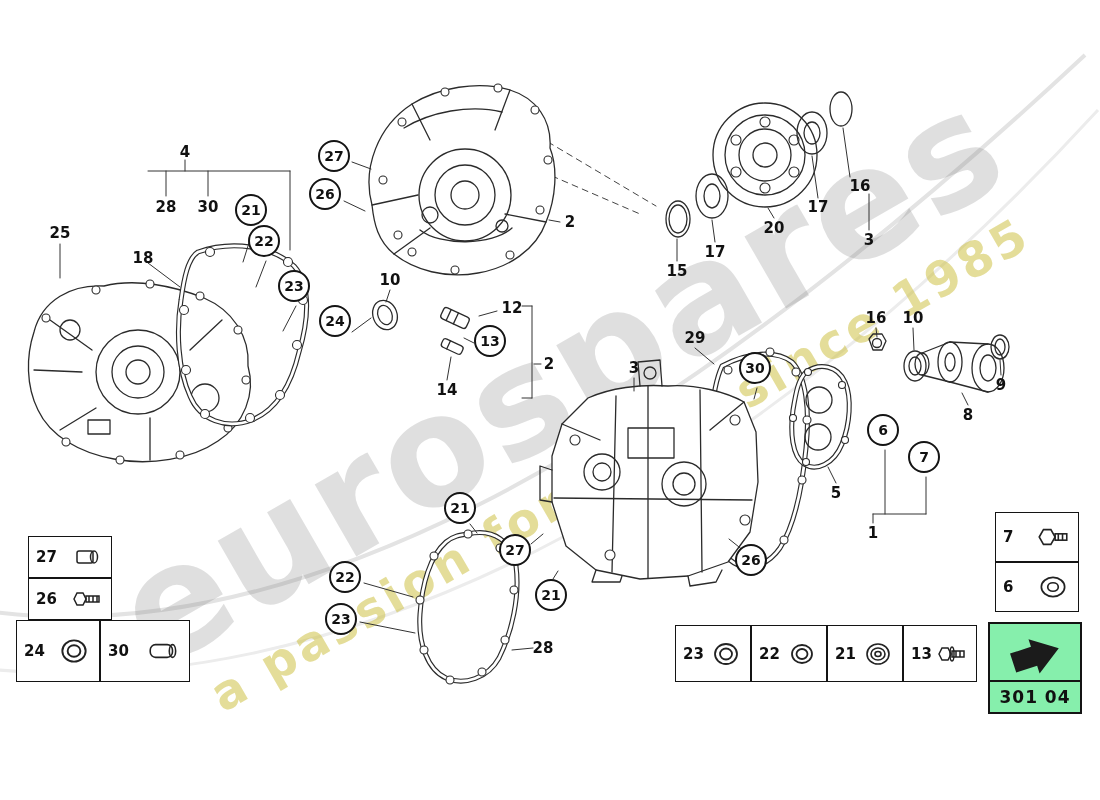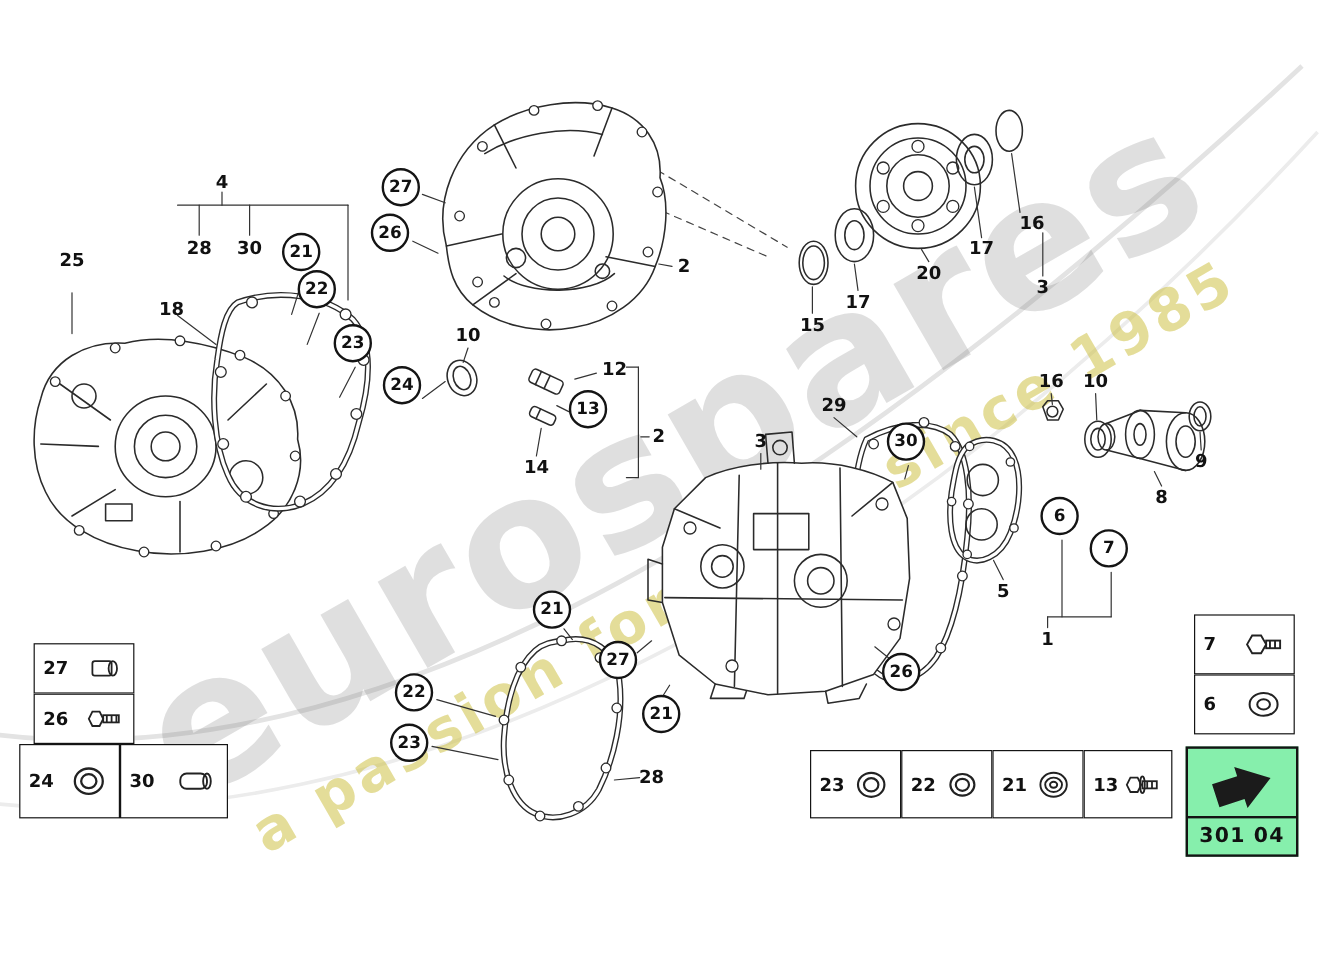--- a/index.html
+++ b/index.html
@@ -327,21 +327,21 @@
   <div class="co" style="left:444px;top:492px">21</div>
   <div class="co" style="left:499px;top:534px">27</div>
   <div class="co" style="left:329px;top:561px">22</div>
   <div class="co" style="left:325px;top:603px">23</div>
   <div class="co" style="left:535px;top:579px">21</div>
   <div class="co" style="left:735px;top:544px">26</div>
 
   <div class="lbl" style="left:185px;top:152px">4</div>
   <div class="lbl" style="left:166px;top:207px">28</div>
   <div class="lbl" style="left:208px;top:207px">30</div>
-  <div class="lbl" style="left:60px;top:217px">25</div>
+  <div class="lbl" style="left:60px;top:233px">25</div>
   <div class="lbl" style="left:143px;top:258px">18</div>
   <div class="lbl" style="left:570px;top:222px">2</div>
   <div class="lbl" style="left:390px;top:280px">10</div>
   <div class="lbl" style="left:512px;top:308px">12</div>
   <div class="lbl" style="left:447px;top:390px">14</div>
   <div class="lbl" style="left:549px;top:364px">2</div>
   <div class="lbl" style="left:634px;top:368px">3</div>
   <div class="lbl" style="left:695px;top:338px">29</div>
   <div class="lbl" style="left:677px;top:271px">15</div>
   <div class="lbl" style="left:715px;top:252px">17</div>

